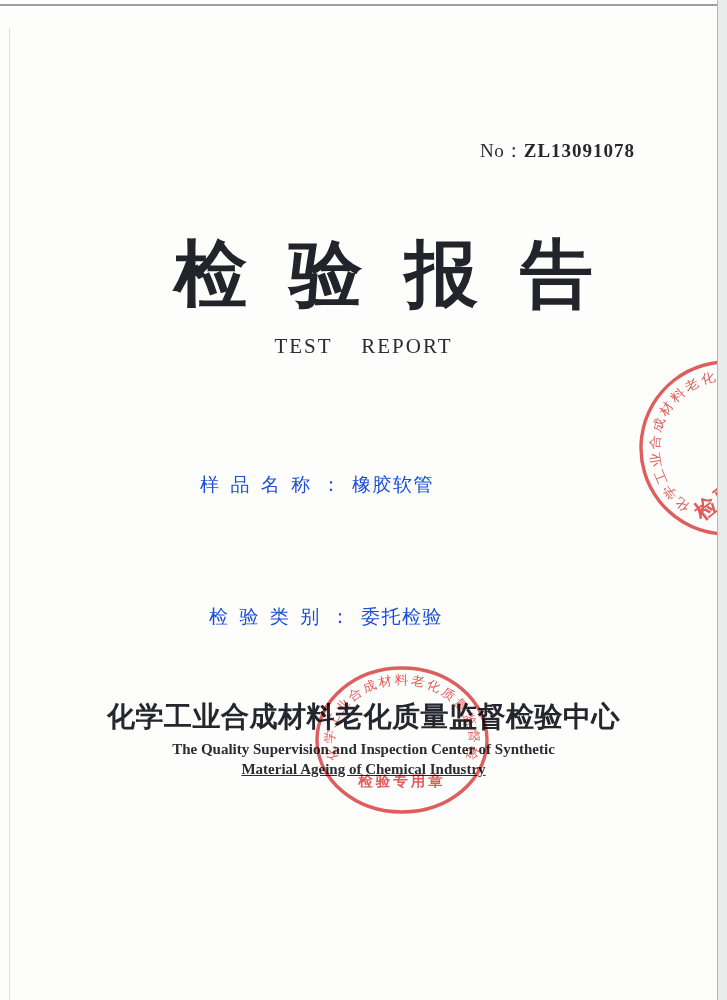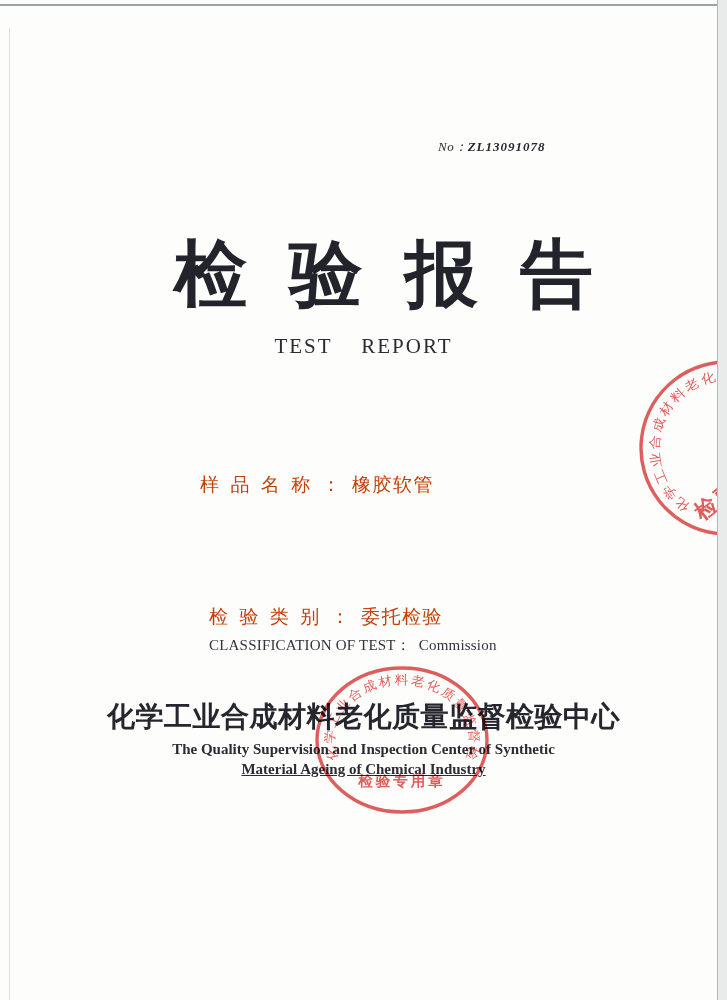--- a/index.html
+++ b/index.html
@@ -13,38 +13,38 @@
     background:#fdfdfb; overflow:hidden;
   }
   
   .edge-top    { position:absolute; left:0; top:4px; width:727px; height:2px; background:#9aa2a5; }
   .edge-right-band { position:absolute; left:717px; top:0; width:10px; height:1000px; background:#e8ebea; border-left:1px solid #b3b9ba; }
   .edge-left   { position:absolute; left:9px; top:28px; width:1px; height:972px; background:#dcdedd; }
 
   .txt { position:absolute; color:#2b2b32; white-space:pre; }
 
   
-  .no-line { left:438px; top:138px; font-size:13px; letter-spacing:.5px;font-style:italic; }
+  .no-line { left:480px; top:138px; font-size:19px; letter-spacing:.5px; }
   .no-line .no-value { font-weight:bold; color:#26262e; letter-spacing:1px; }
 
   
   .title-cn {
     left:0; right:0; top:226px; text-align:center;
     font-size:73px; font-weight:bold; color:#23232b;
     letter-spacing:.58em; text-indent:.58em; white-space:nowrap;padding-left:40px;
   }
   .title-en {
     left:0; right:0; top:334px; text-align:center;
     font-size:21px; font-weight:normal; color:#2b2b32; letter-spacing:2px;
   }
 
   
   .field-row { position:absolute; left:200px; }
   .fr-1 { top:472px; }  .fr-2 { top:531px; }  .fr-3 { top:604px;margin-left:9px; }
-  .cn-line { font-size:19px; color:#c2410c; white-space:pre; }
+  .cn-line { font-size:19px; color:#1d4ed8; white-space:pre; }
   .cn-line .cn-label { letter-spacing:.6em; }
   .cn-line .cn-value { letter-spacing:.08em; }
   .en-line { font-size:15px; color:#33333c; margin-top:6px; white-space:pre; letter-spacing:.2px; }
 
   
   .org-cn {
     left:0; right:0; top:698px; text-align:center;
     font-size:28px; font-weight:bold; color:#26262e; letter-spacing:.5px; white-space:nowrap;
   }
   .org-en1 { left:0; right:0; top:741px; text-align:center; font-size:15px; font-weight:bold; color:#2b2b32; }
@@ -72,21 +72,20 @@
   <div class="txt title-cn">检验报告</div>
   <div class="txt title-en">TEST    REPORT</div>
 
   <div class="field-row fr-1">
     <div class="cn-line"><span class="cn-label">样品名称：</span><span class="cn-value">橡胶软管</span></div>
   </div>
 
 
   <div class="field-row fr-3">
     <div class="cn-line"><span class="cn-label">检验类别：</span><span class="cn-value">委托检验</span></div>
-    <div class="en-line">CLASSIFICATION OF TEST：  Commission</div>
   </div>
 
   <div class="txt org-cn">化学工业合成材料老化质量监督检验中心</div>
   <div class="txt org-en1">The Quality Supervision and Inspection Center of Synthetic</div>
   <div class="txt org-en2">Material Ageing of Chemical Industry</div>
 
   <svg class="stamp stamp-bottom" width="192" height="164" viewBox="0 0 192 164">
     <ellipse cx="96" cy="80" rx="85" ry="72" fill="none" stroke-width="3.4" stroke="#dd5250"></ellipse>
     <defs>
       <path id="arcBottomSeal" d="M 32 99 A 68 56 0 1 1 160 99" fill="none"></path>

